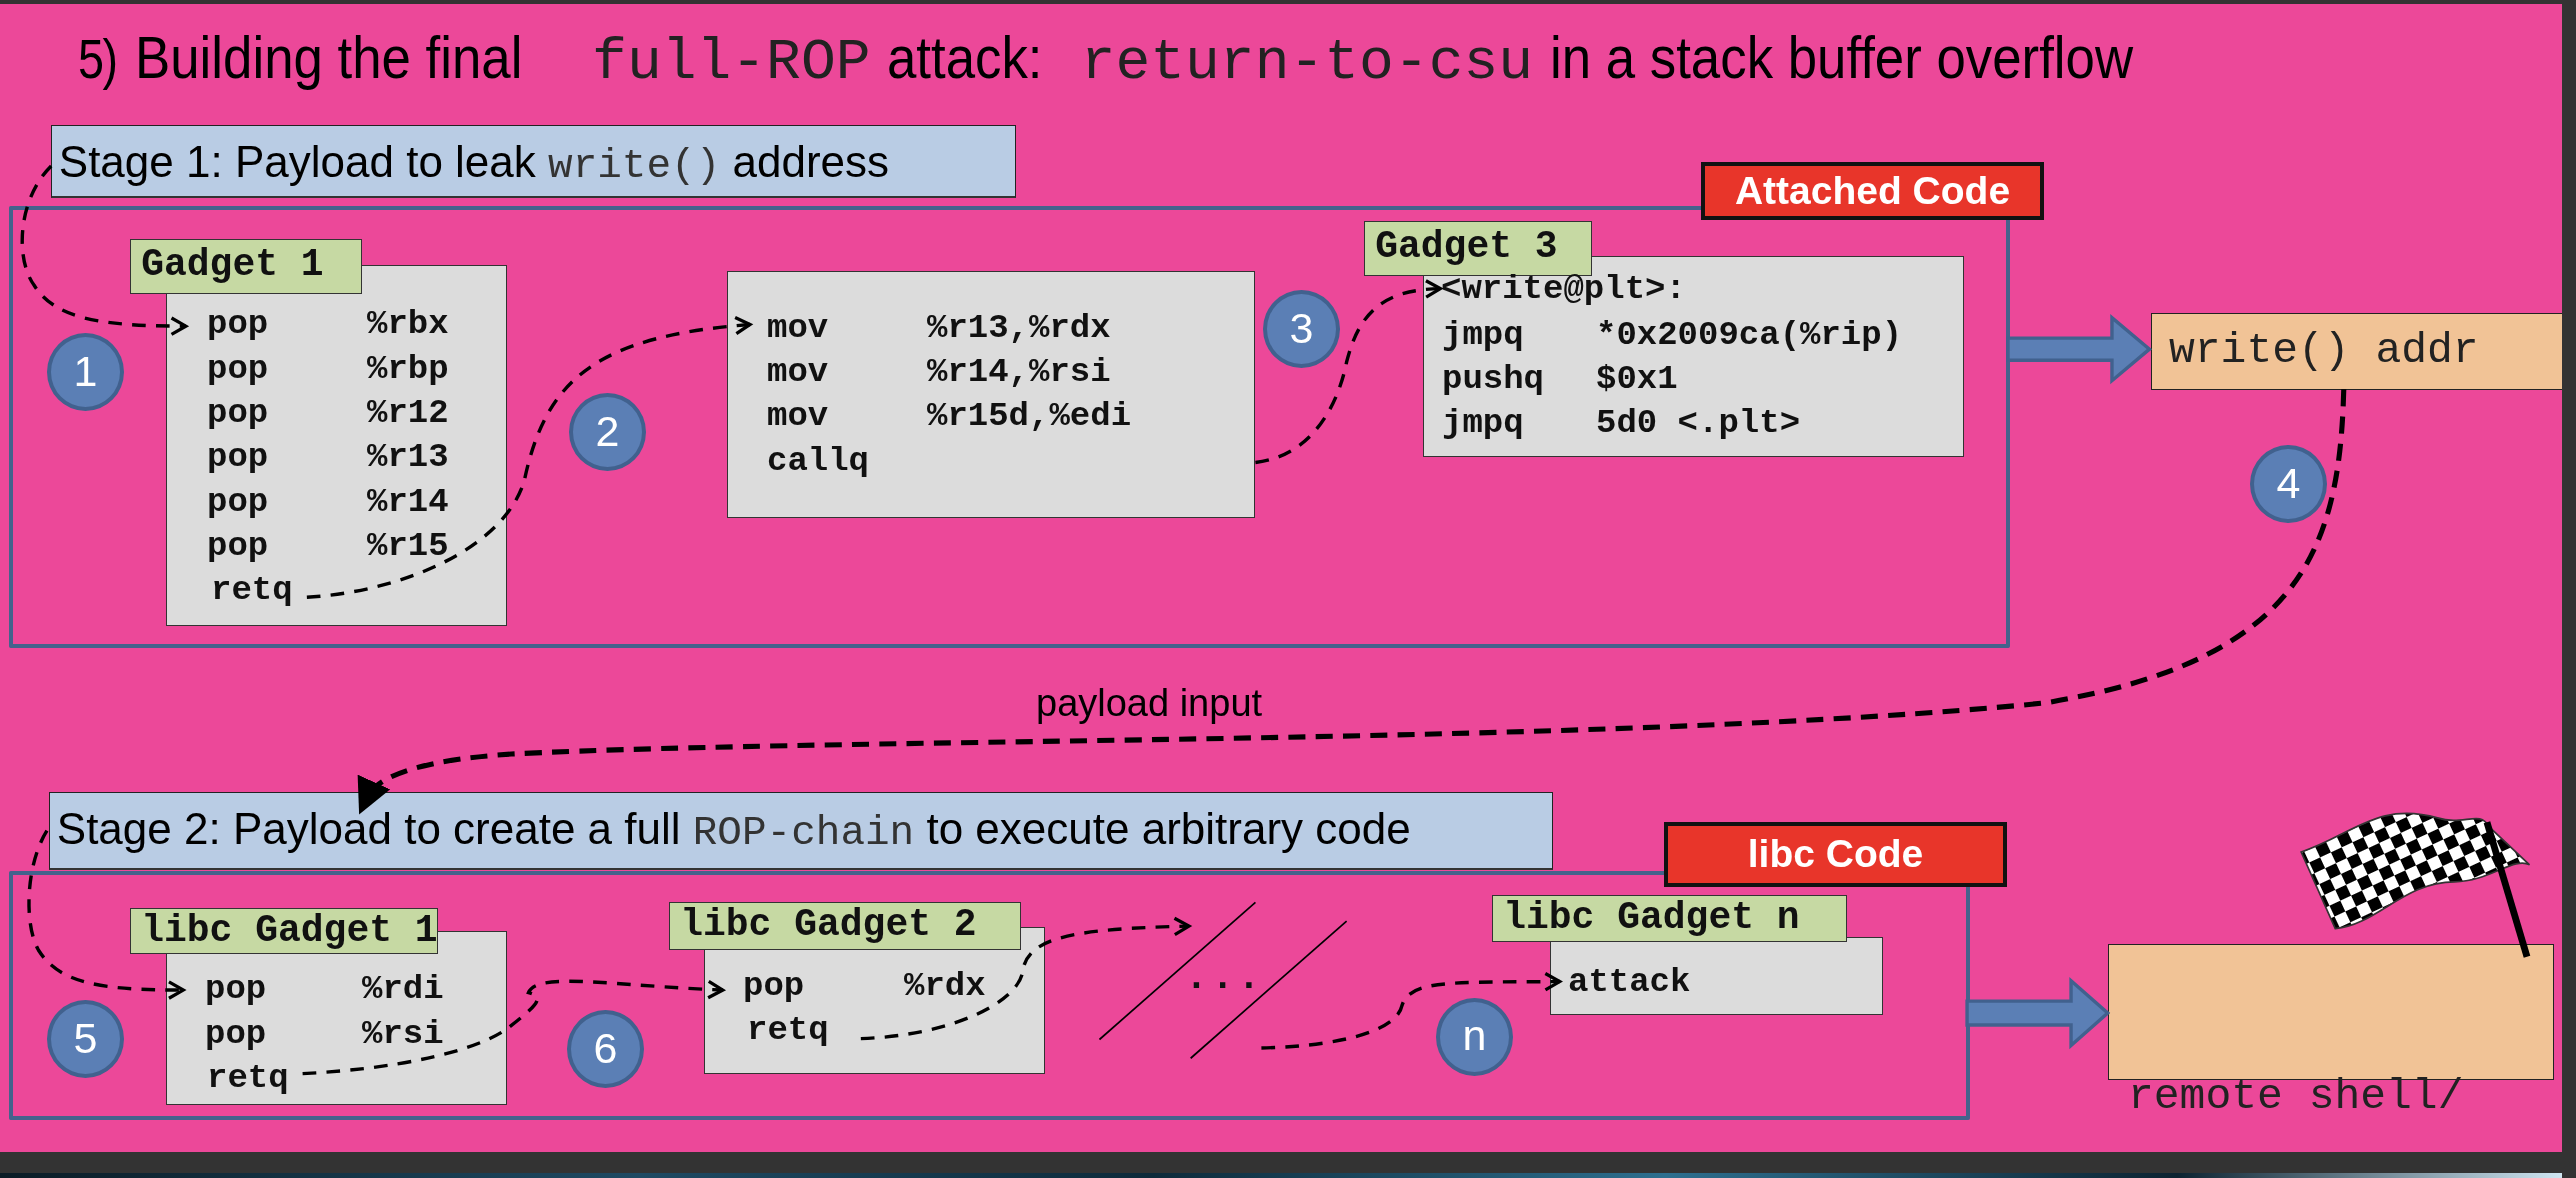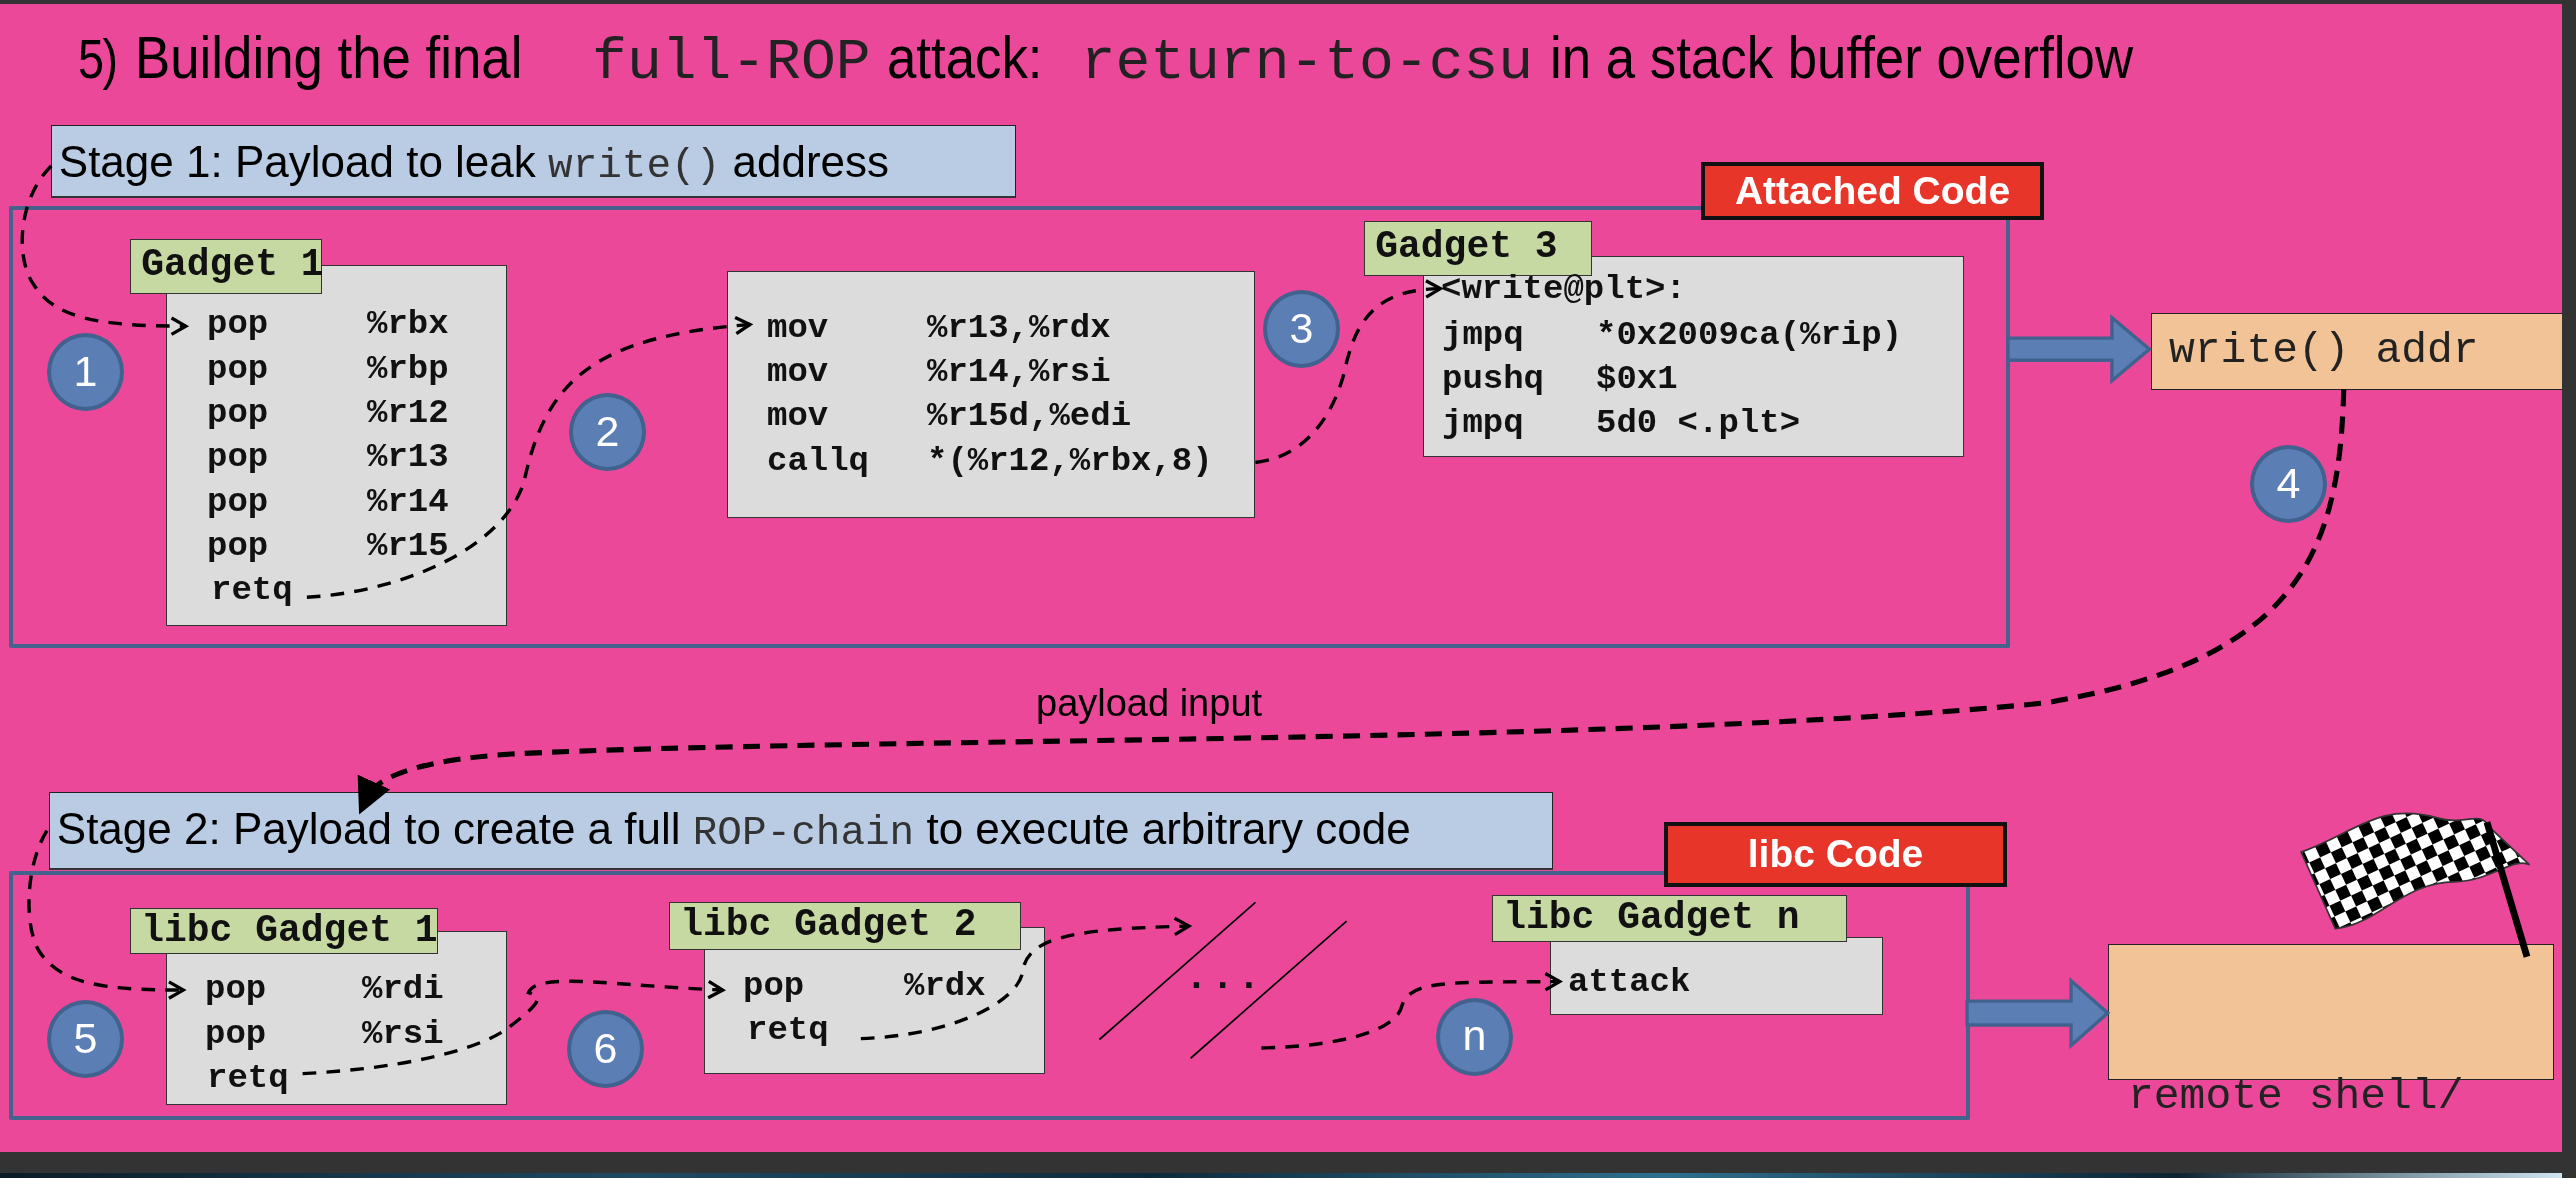--- a/index.html
+++ b/index.html
@@ -39,21 +39,21 @@
 
   <div class="abs container" style="left:8.5px;top:202px;width:2001px;height:442px;"></div>
   <div class="abs stage-header" style="left:51px;top:121px;width:965px;height:73px;">
     <span>Stage 1: Payload to leak</span>
     <span class="mono">write()</span>
     <span>address</span>
   </div>
   <div class="abs code-tag" style="left:1701px;top:158px;width:343px;height:58px;line-height:49px;">Attached Code</div>
 
   <div class="abs g-box" style="left:166px;top:261px;width:341px;height:361px;"></div>
-  <div class="abs g-label" style="left:130px;top:235px;width:192px;height:55px;">Gadget 1</div>
+  <div class="abs g-label" style="left:130px;top:235px;width:232px;height:55px;">Gadget 1</div>
   <div class="code-line" style="left:207px;top:298px;"><span>pop</span></div>
   <div class="code-line" style="left:367px;top:298px;"><span>%rbx</span></div>
   <div class="code-line" style="left:207px;top:343px;"><span>pop</span></div>
   <div class="code-line" style="left:367px;top:343px;"><span>%rbp</span></div>
   <div class="code-line" style="left:207px;top:387px;"><span>pop</span></div>
   <div class="code-line" style="left:367px;top:387px;"><span>%r12</span></div>
   <div class="code-line" style="left:207px;top:431px;"><span>pop</span></div>
   <div class="code-line" style="left:367px;top:431px;"><span>%r13</span></div>
   <div class="code-line" style="left:207px;top:476px;"><span>pop</span></div>
   <div class="code-line" style="left:367px;top:476px;"><span>%r14</span></div>
@@ -62,21 +62,20 @@
   <div class="code-line" style="left:211px;top:564px;"><span>retq</span></div>
 
   <div class="abs g-box" style="left:727px;top:267px;width:528px;height:247px;"></div>
   <div class="code-line" style="left:767px;top:302px;"><span>mov</span></div>
   <div class="code-line" style="left:927px;top:302px;"><span>%r13,%rdx</span></div>
   <div class="code-line" style="left:767px;top:346px;"><span>mov</span></div>
   <div class="code-line" style="left:927px;top:346px;"><span>%r14,%rsi</span></div>
   <div class="code-line" style="left:767px;top:390px;"><span>mov</span></div>
   <div class="code-line" style="left:927px;top:390px;"><span>%r15d,%edi</span></div>
   <div class="code-line" style="left:767px;top:435px;"><span>callq</span></div>
-  <div class="code-line" style="left:927px;top:435px;"><span>*(%r12,%rbx,8)</span></div>
 
   <div class="abs g-box" style="left:1423px;top:252px;width:541px;height:201px;"></div>
   <div class="abs g-label" style="left:1364px;top:217px;width:228px;height:55px;">Gadget 3</div>
   <div class="code-line" style="left:1441px;top:263px;"><span>&lt;write@plt&gt;:</span></div>
   <div class="code-line" style="left:1442px;top:309px;"><span>jmpq</span></div>
   <div class="code-line" style="left:1596px;top:309px;"><span>*0x2009ca(%rip)</span></div>
   <div class="code-line" style="left:1442px;top:353px;"><span>pushq</span></div>
   <div class="code-line" style="left:1596px;top:353px;"><span>$0x1</span></div>
   <div class="code-line" style="left:1442px;top:397px;"><span>jmpq</span></div>
   <div class="code-line" style="left:1596px;top:397px;text-align:center;"><span>5d0 &lt;.plt&gt;</span></div>

